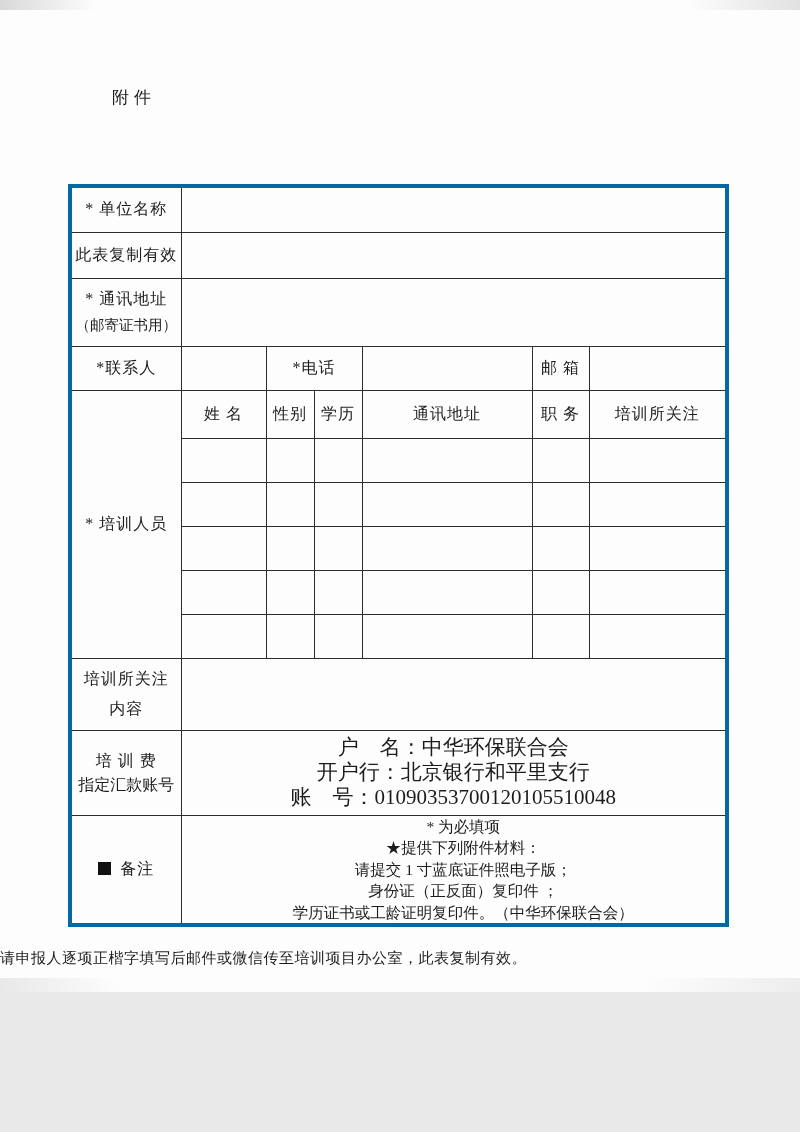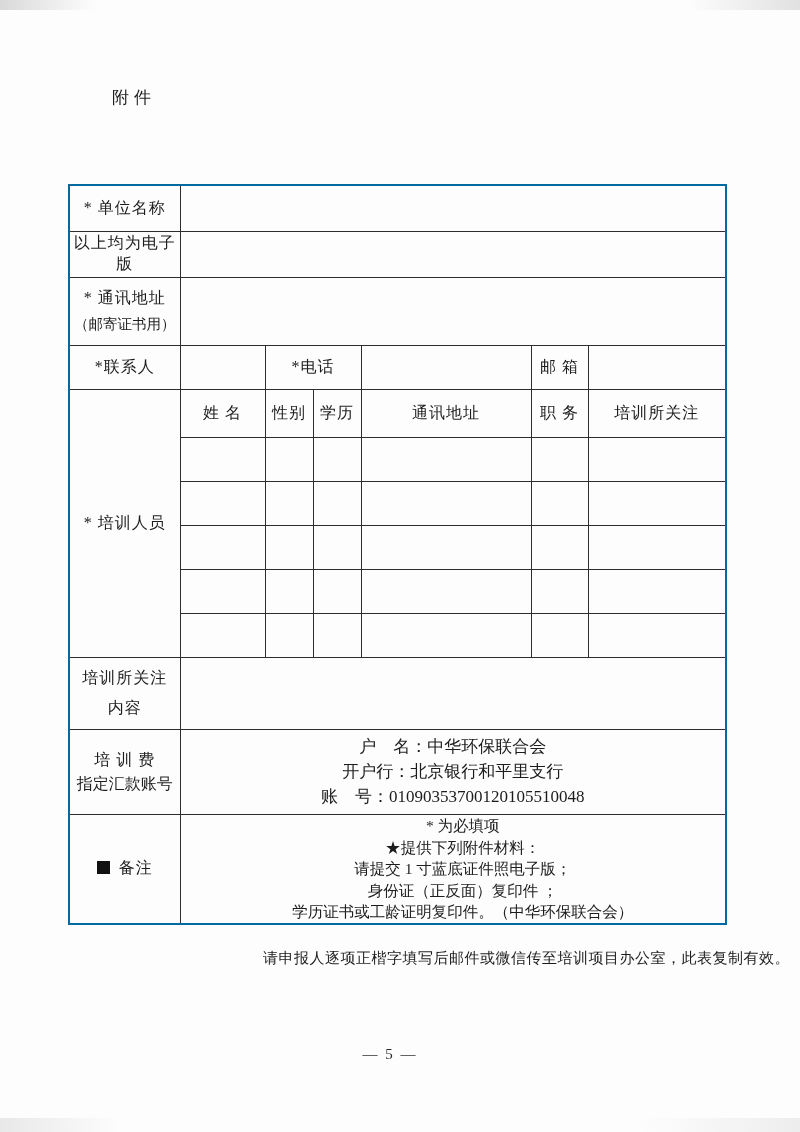--- a/index.html
+++ b/index.html
@@ -3,21 +3,21 @@
 <meta charset="utf-8">
 <style>
   html,body{margin:0;padding:0;}
   body{
     width:800px;height:1132px;
     background:#e9e9e9;
     font-family:"Liberation Serif","DejaVu Serif",serif;
   }
   .page{
     position:relative;
-    width:800px;height:1132px;
+    width:800px;height:992px;
     background:#fdfdfd;
     color:#1c1c1c;
     overflow:hidden;
   }
   
   .page::before{
     content:"";position:absolute;left:0;top:0;width:100%;height:10px;
     background:linear-gradient(90deg, rgba(150,150,150,.35), rgba(255,255,255,0) 12%, rgba(255,255,255,0) 86%, rgba(160,160,160,.3));
     pointer-events:none;
   }
@@ -35,47 +35,47 @@
     text-align:center;
     font-family:"Liberation Sans","DejaVu Sans",sans-serif;
     font-weight:600;font-size:21px;letter-spacing:3px;
   }
   table.form{
     position:absolute;left:68px;top:184px;
     width:657px;
     border-collapse:collapse;table-layout:fixed;
     font-size:16px;
   }
-  table.form{border:2px solid #0369a1;}
+  table.form{border:4px solid #0369a1;}
   table.form td{
     border:1.5px solid #2d2d2d;
     padding:0;vertical-align:middle;
     text-align:center;
     overflow:hidden;
   }
   td.lbl{letter-spacing:1px;}
   td.lbl .sub{display:block;}
   td.addr-lbl{line-height:26px;}
   td.addr-lbl .line2{font-size:14.5px;letter-spacing:0;}
   td.concern-lbl{line-height:30px;}
   td.pay-lbl{line-height:24px;}
   td.pay-lbl .line2{letter-spacing:0;}
   td.content-left{
     text-align:left;vertical-align:middle;
     padding:4px 6px 4px 8px;
   }
-  .bank-line{line-height:25px;font-size:17px;white-space:nowrap;text-align:center;}
+  .bank-line{line-height:25px;font-size:21px;white-space:nowrap;text-align:center;}
   .remark-line{line-height:21.5px;font-size:15.5px;white-space:nowrap;margin-left:20px;}
   .sq{
     display:inline-block;width:13px;height:13px;
     background:#111;margin-right:9px;vertical-align:-1px;
   }
   .footer-note{
     position:absolute;left:0;top:934px;width:790px;
-    text-align:right;font-size:15px;letter-spacing:.5px;
+    text-align:left;font-size:15px;letter-spacing:.5px;
   }
   .page-number{
     position:absolute;left:0;top:1046px;width:780px;
     text-align:center;font-size:15px;letter-spacing:2px;color:#2a2a2a;
   }
 </style>
 </head>
 <body>
 
 <div class="page">
@@ -93,21 +93,21 @@
         <col style="width:57px">
       <col style="width:138px">
     </colgroup>
     <tbody>
       <tr style="height:46px">
         <td class="lbl">* 单位名称</td>
         <td colspan="6"></td>
       </tr>
 
       <tr style="height:46px">
-        <td class="lbl">以上均为电子版</td>
+        <td class="lbl">此表复制有效</td>
         <td colspan="6"></td>
       </tr>
 
       <tr style="height:68px">
         <td class="lbl addr-lbl">
           <span class="sub line1">* 通讯地址</span>
           <span class="sub line2">（邮寄证书用）</span>
         </td>
         <td colspan="6"></td>
       </tr>

